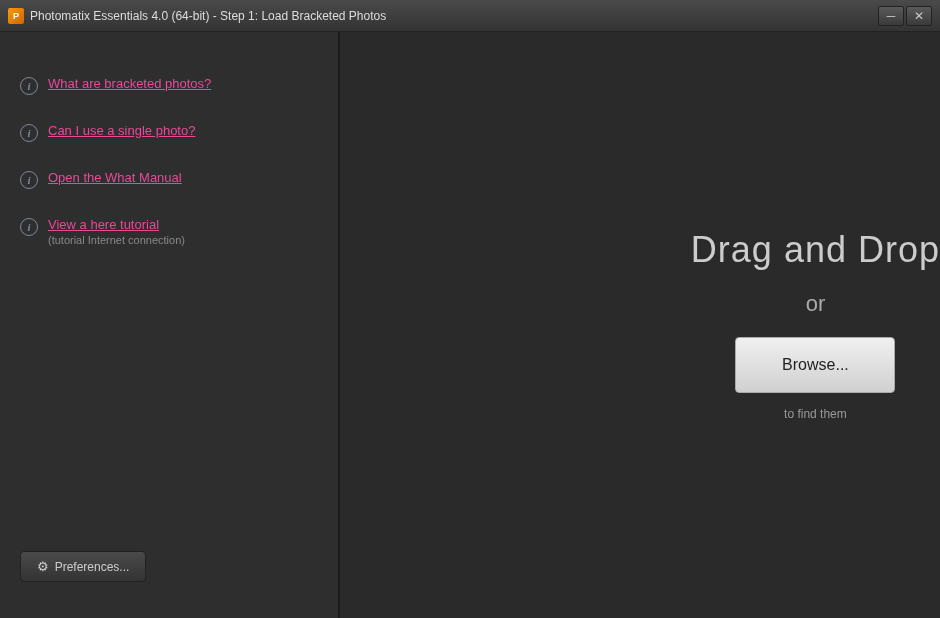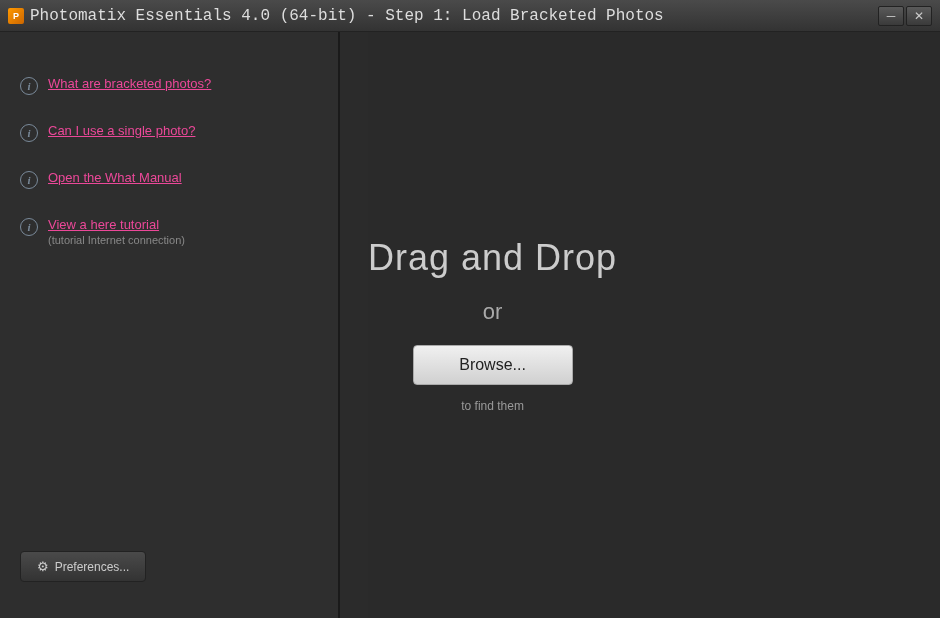--- a/index.html
+++ b/index.html
@@ -40,22 +40,21 @@
       display: flex;
       align-items: center;
       justify-content: center;
       font-size: 9px;
       color: white;
       font-weight: bold;
     }
 
     .titlebar-title {
       color: #ddd;
-      font-size: 16px;
-      font-family: Liberation Mono, monospace;
+      font-size: 12px;
     }
 
     .titlebar-controls {
       display: flex;
       gap: 2px;
     }
 
     .titlebar-btn {
       width: 26px;
       height: 20px;
@@ -159,22 +158,21 @@
     .gear-icon {
       font-size: 13px;
     }
 
     
     .right-panel {
       flex: 1;
       background: #2a2a2a;
       display: flex;
       align-items: center;
-      justify-content: flex-start;
-      margin-left: 28px;
+      justify-content: flex-end;
     }
 
     .drop-area {
       display: flex;
       flex-direction: column;
       align-items: center;
       gap: 10px;
       color: #aaa;
     }
 
@@ -195,21 +193,21 @@
       color: #aaa;
       margin: 10px 0;
     }
 
     .browse-btn {
       background: linear-gradient(to bottom, #f0f0f0, #d0d0d0);
       border: 1px solid #aaa;
       border-radius: 4px;
       color: #222;
       font-size: 16px;
-      padding: 10px 36px;
+      padding: 18px 36px;
       cursor: pointer;
       min-width: 160px;
       text-align: center;
     }
 
     .find-text {
       font-size: 12px;
       color: #999;
       margin-top: 4px;
     }

